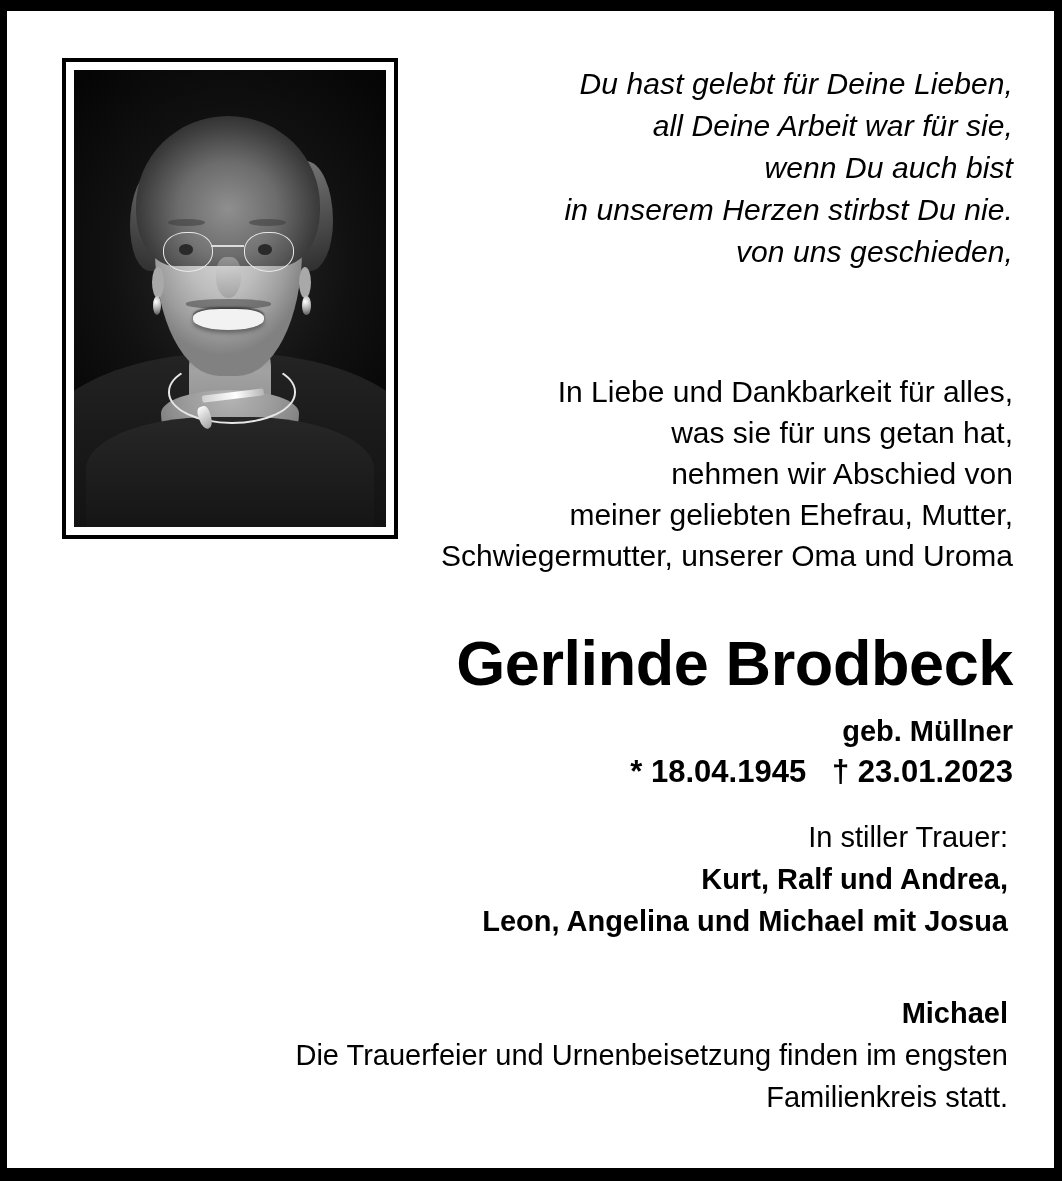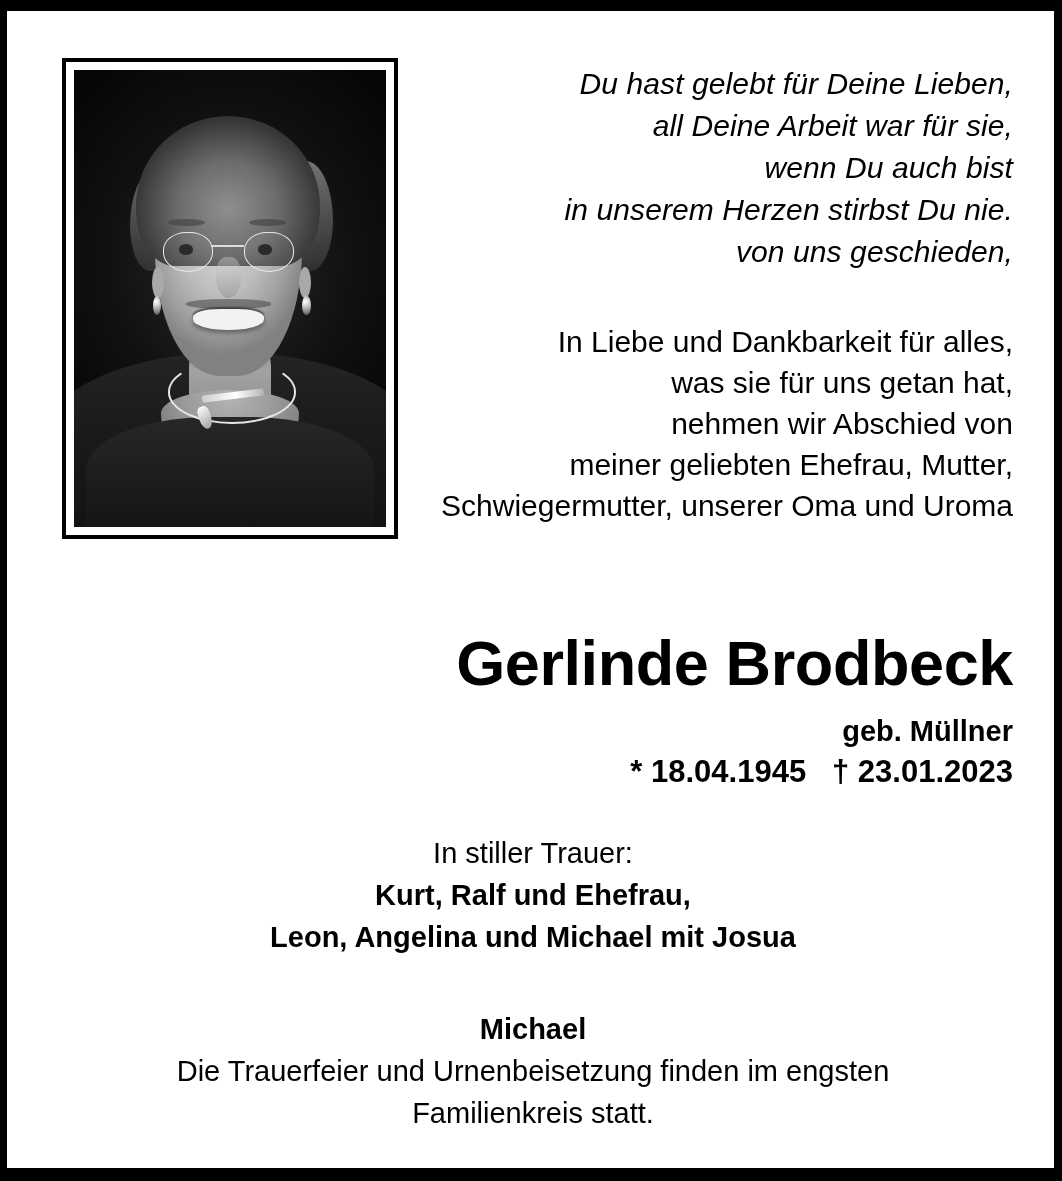--- a/index.html
+++ b/index.html
@@ -256,21 +256,21 @@
   }
   .poem {
     font-style: italic;
     font-size: 30px;
     line-height: 42px;
     letter-spacing: 0.1px;
   }
   .poem div { white-space: nowrap; }
 
   .dedication {
-    margin-top: 48px;
+    margin-top: 98px;
     font-size: 30px;
     line-height: 41px;
   }
   .dedication div { white-space: nowrap; }
 
   
   .name-block {
     position: absolute;
     left: 200px;
     top: 617px;
@@ -296,22 +296,21 @@
     margin-top: 2px;
     white-space: pre;
   }
 
   
   .col-left-lower {
     position: absolute;
     left: 51px;
     top: 805px;
     width: 950px;
-    text-align: center;
-    margin-top: 16px;
+    text-align: right;
   }
   .mourn-intro {
     font-size: 29px;
     line-height: 42px;
   }
   .mourn-name {
     font-size: 29px;
     font-weight: bold;
     line-height: 42px;
   }
@@ -390,21 +389,21 @@
     </div>
 
     <div class="name-block">
       <div class="deceased-name">Gerlinde Brodbeck</div>
       <div class="maiden-name">geb. Müllner</div>
       <div class="life-dates">* 18.04.1945   † 23.01.2023</div>
     </div>
 
     <div class="col-left-lower">
       <div class="mourn-intro">In stiller Trauer:</div>
-      <div class="mourn-name">Kurt, Ralf und Ehefrau,</div>
+      <div class="mourn-name">Kurt, Ralf und Andrea,</div>
       <div class="mourn-name">Leon, Angelina und Michael mit Josua</div>
 
       <div class="place">Michael</div>
       <div class="ceremony">Die Trauerfeier und Urnenbeisetzung finden im engsten</div>
       <div class="ceremony">Familienkreis statt.</div>
     </div>
 
   </div>
 </div>
 

